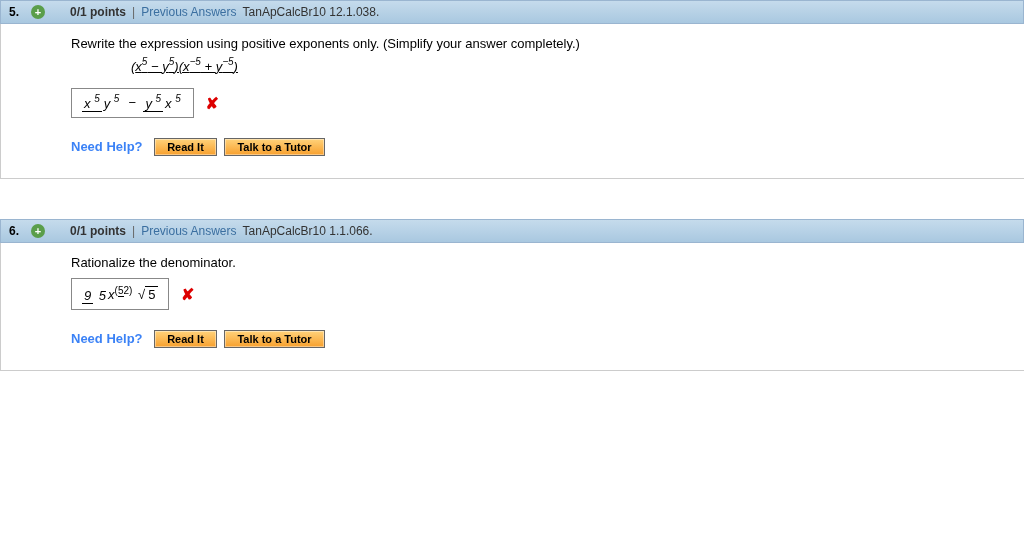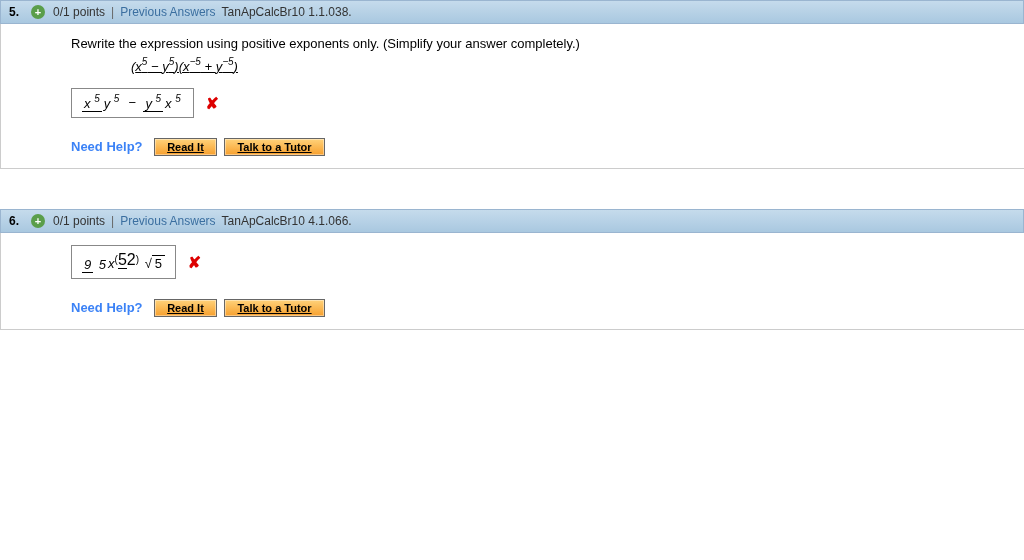--- a/index.html
+++ b/index.html
@@ -32,37 +32,38 @@
     background: #5a9e4a;
     color: #fff;
     border-radius: 7px;
     text-align: center;
     line-height: 14px;
     font-size: 11px;
     font-weight: bold;
     margin-right: 8px;
   }
   .points {
-    font-weight: normal;
+    font-weight: bold;
     color: #333;
+    margin-left: 17px;
   }
   .pipe {
     margin: 0 6px;
     color: #666;
   }
   .prev-link {
     color: #3b6fa0;
     cursor: pointer;
   }
   .source {
     margin-left: 6px;
     color: #333;
   }
   .q-body {
-    padding: 12px 50px 12px 70px;
+    padding: 12px 50px 22px 70px;
     border-left: 1px solid #ccc;
     border-bottom: 1px solid #ccc;
     margin-left: 0;
   }
   .prompt {
     margin-bottom: 8px;
   }
   .expr {
     font-style: italic;
     margin-left: 60px;
@@ -94,21 +95,20 @@
     display: inline-block;
     background: linear-gradient(#ffd27a, #f7a02e);
     border: 1px solid #666;
     padding: 2px 12px;
     font-size: 11px;
     font-weight: bold;
     color: #000;
     cursor: pointer;
     box-shadow: inset 0 0 0 1px rgba(255,255,255,.4);
     margin-right: 4px;
-    text-decoration: underline;
   }
   .frac {
     display: inline-block;
     vertical-align: middle;
     text-align: center;
     font-style: italic;
   }
   .frac .top {
     border-bottom: 1px solid #000;
     padding: 0 2px;
@@ -126,38 +126,38 @@
   .sqrt::before {
     content:"√";
     font-style: normal;
   }
   .sqrt .rad {
     border-top:1px solid #000;
     padding:0 3px;
   }
   .small-frac {
     display:inline-block;
-    font-size:16px;
+    font-size:10px;
     vertical-align:middle;
     text-align:right;
     line-height:1;
   }
   .small-frac .t { border-bottom:1px solid #000;}
 </style>
 </head>
 <body>
 
 <div class="question-block">
   <div class="q-header">
     <span class="q-number">5.</span>
     <span class="expand-icon">+</span>
     <span class="points">0/1 points</span>
     <span class="pipe">|</span>
     <span class="prev-link">Previous Answers</span>
-    <span class="source">TanApCalcBr10 1.1.038.</span>
+    <span class="source">TanApCalcBr10 12.1.038.</span>
   </div>
   <div class="q-body">
     <div class="prompt">Rewrite the expression using positive exponents only. (Simplify your answer completely.)</div>
     <div class="expr">
       (<i>x</i><span class="sup-inline">5</span> − <i>y</i><span class="sup-inline">5</span>)(<i>x</i><span class="sup-inline">−5</span> + <i>y</i><span class="sup-inline">−5</span>)
     </div>
     <div>
       <span class="answer-box">
         <span class="frac"><span class="top"><i>x</i> <span class="sup-inline">5</span></span><span class="bot"><i>y</i> <span class="sup-inline">5</span></span></span>
         &nbsp;−&nbsp;
@@ -173,23 +173,24 @@
   </div>
 </div>
 
 <div class="question-block" style="margin-top:40px;">
   <div class="q-header">
     <span class="q-number">6.</span>
     <span class="expand-icon">+</span>
     <span class="points">0/1 points</span>
     <span class="pipe">|</span>
     <span class="prev-link">Previous Answers</span>
-    <span class="source">TanApCalcBr10 4.1.066.</span>
+    <span class="source">TanApCalcBr10 1.1.066.</span>
   </div>
   <div class="q-body">
+    <div class="prompt">Rationalize the denominator.</div>
     <div>
       <span class="answer-box">
         <span class="frac">
           <span class="top">9</span>
           <span class="bot">5</span>
         </span><i>x</i><sup style="font-size:10px;">(<span class="small-frac"><span class="t">5</span><span>2</span></span>)</sup>
         <span class="sqrt"><span class="rad">5</span></span>
       </span>
       <span class="wrong-x">✘</span>
     </div>

